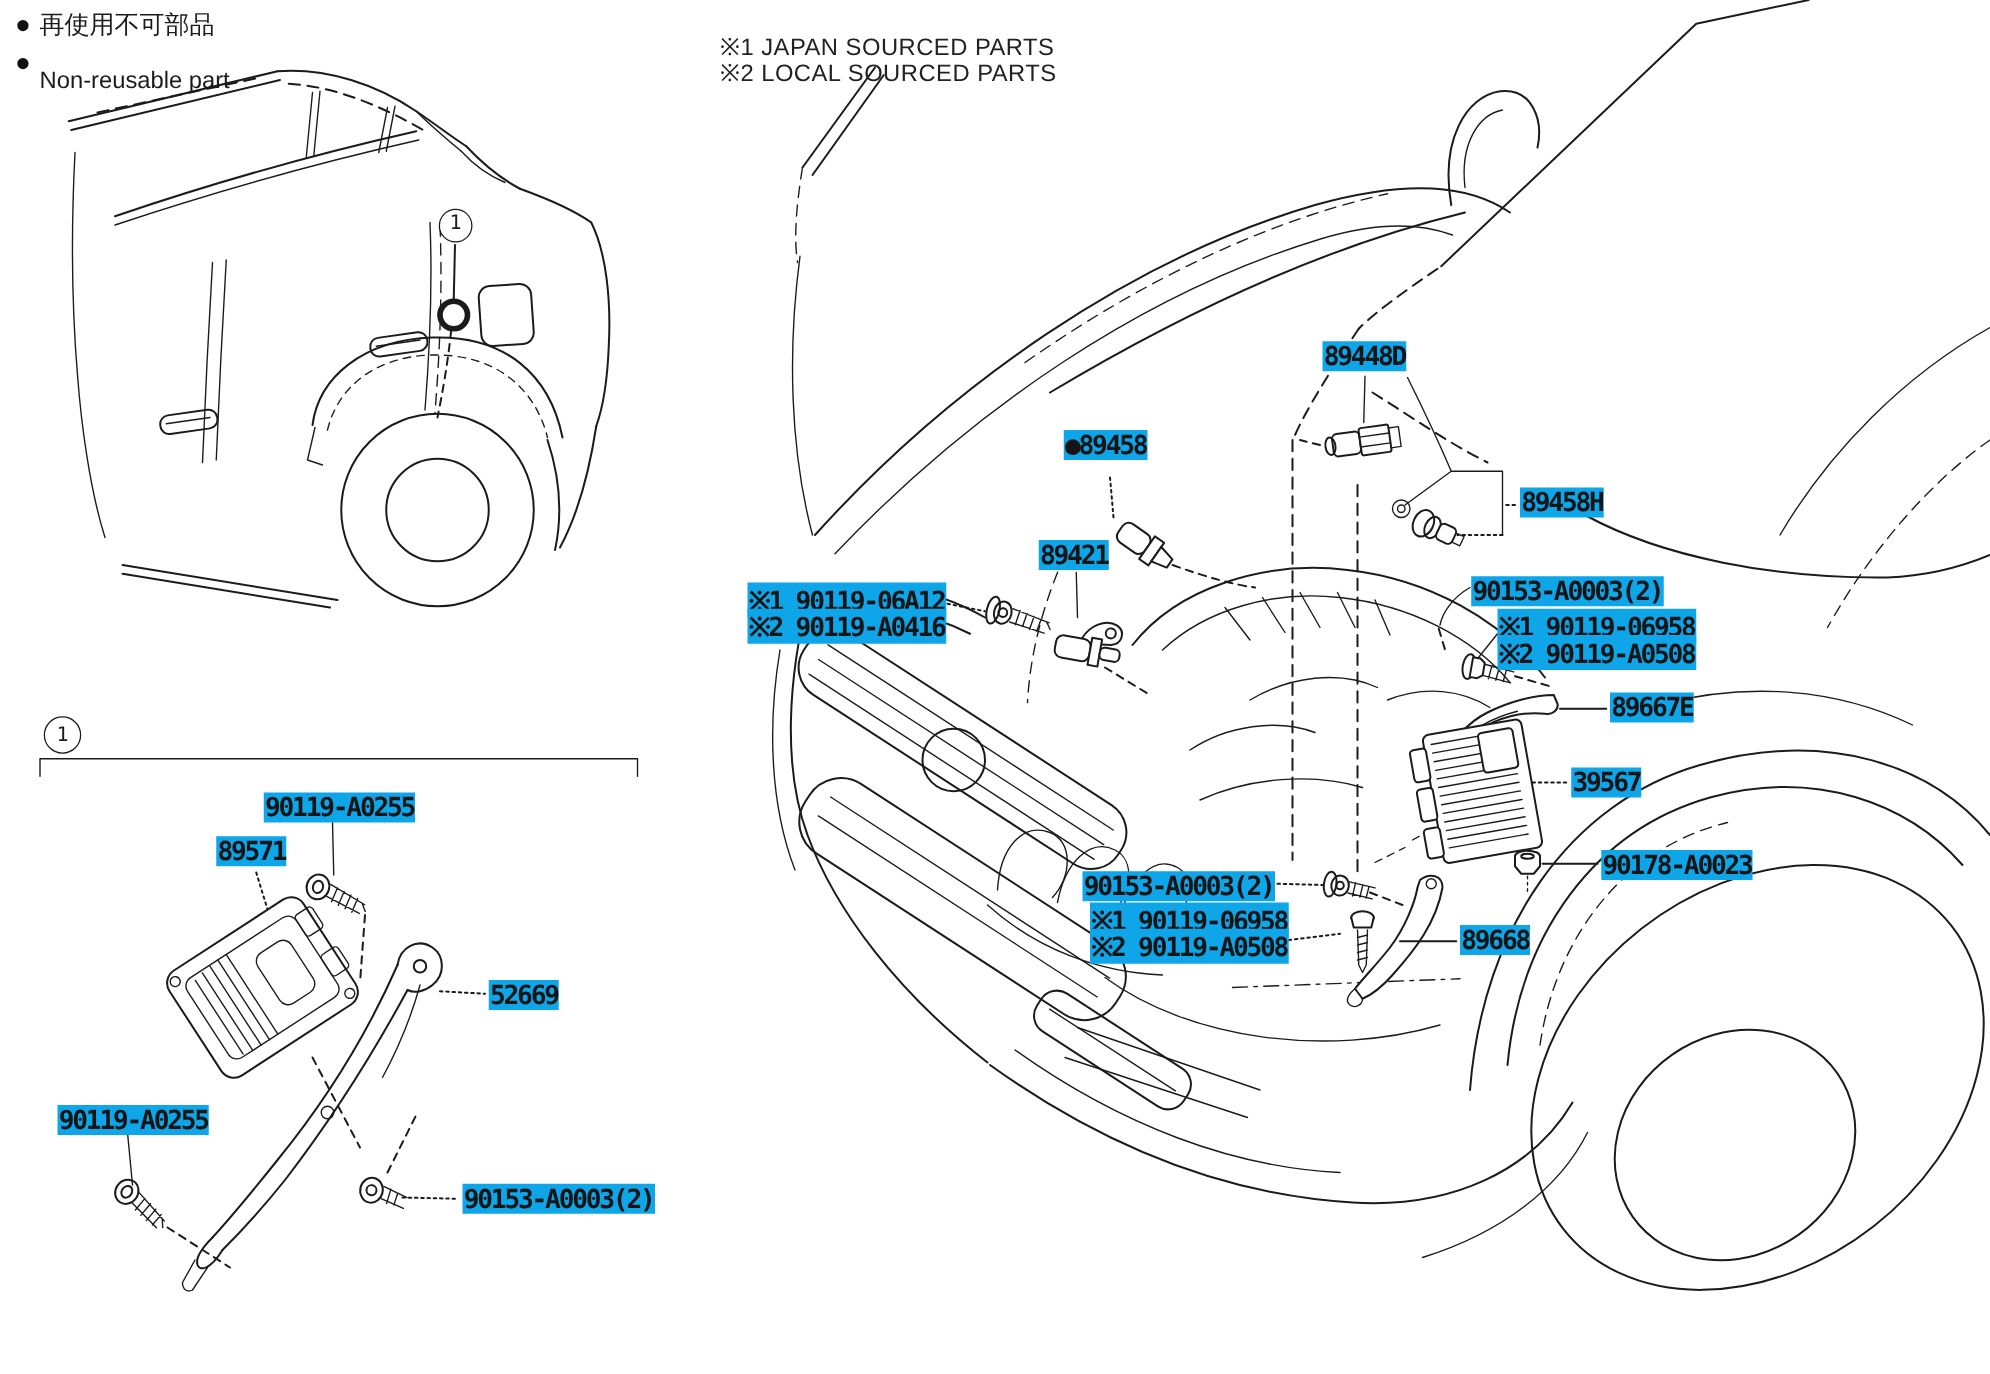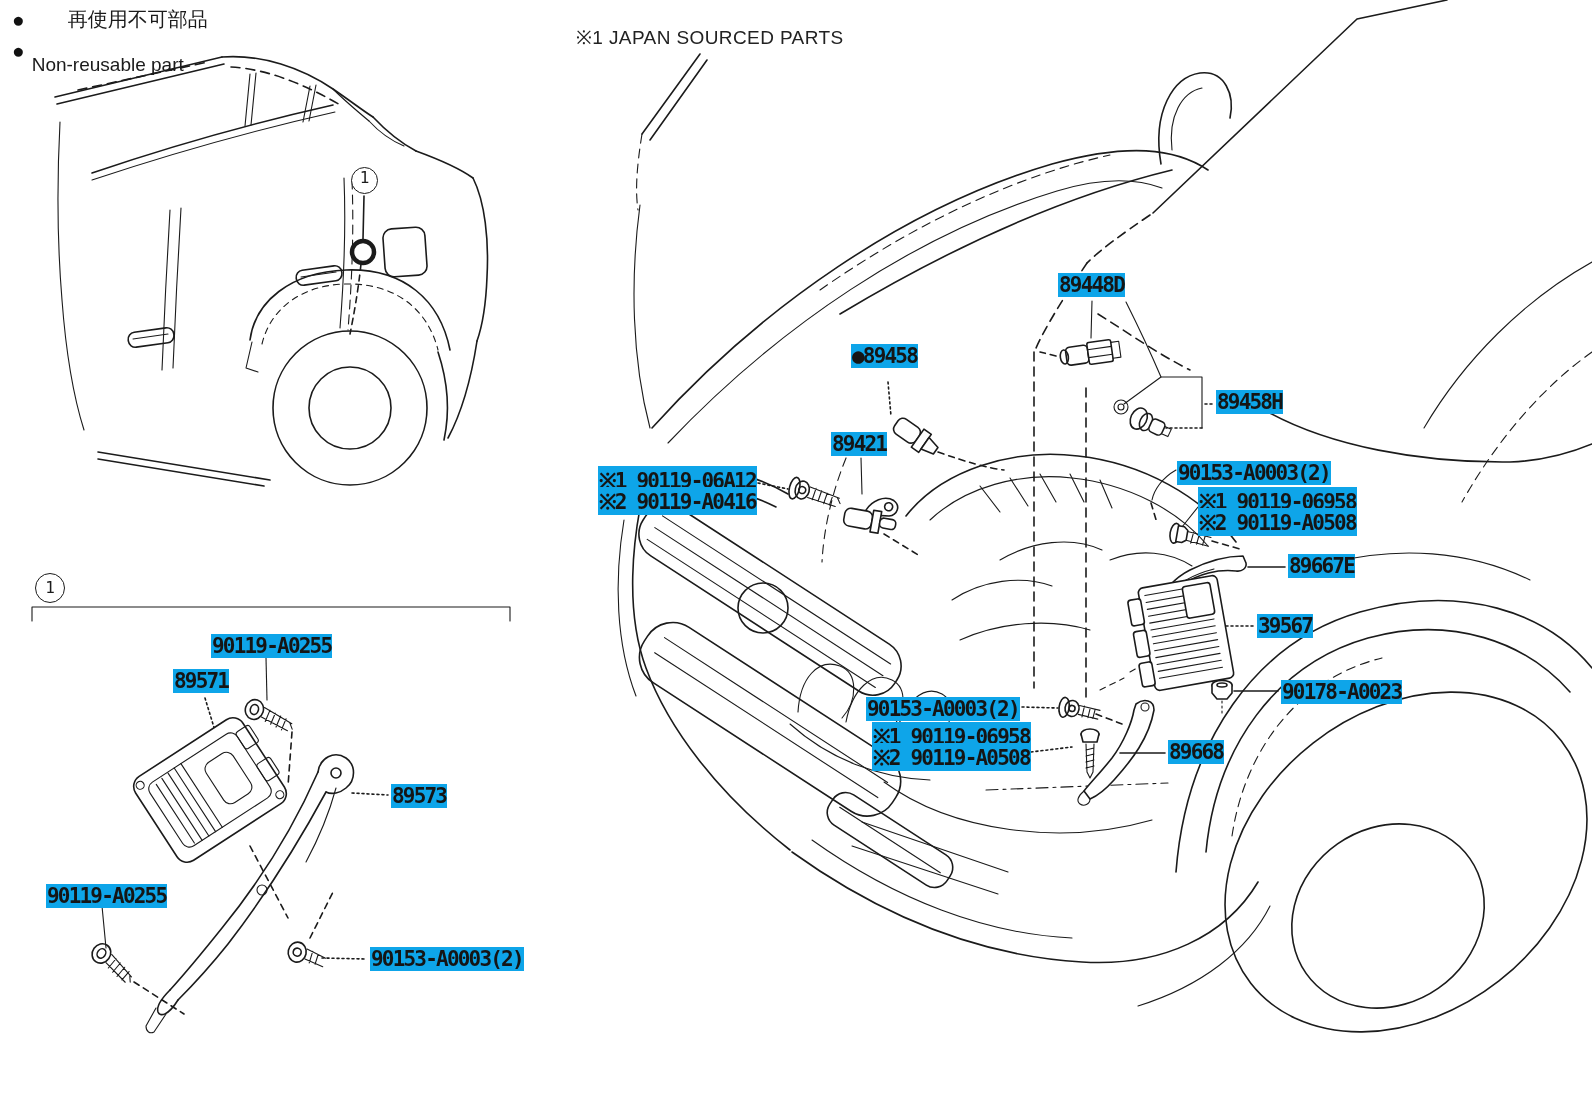--- a/index.html
+++ b/index.html
@@ -15,21 +15,21 @@
   svg.art .dashdot{stroke-dasharray:12 5 3 5;stroke-width:1.1;}
   svg.art .bold{stroke-width:4.5;}
   svg.art .fw{fill:#ffffff;}
   .part-label{position:absolute;white-space:nowrap;background:#0ea5e9;padding:0 1px;
       font:700 21px "DejaVu Sans Mono",monospace;letter-spacing:-1.8px;color:#151515;}
   .note{position:absolute;white-space:nowrap;font:400 19px "Liberation Sans",sans-serif;
       letter-spacing:.4px;color:#222;}
   .legend{position:absolute;left:12px;top:4px;}
   .legend-row{display:flex;align-items:center;gap:7px;height:31px;}
   .legend-bullet{font-size:21px;line-height:21px;color:#111;}
-  .legend-jp{font:400 20px "Liberation Sans",sans-serif;margin-left:36px;}
+  .legend-jp{font:400 20px "Liberation Sans",sans-serif;}
   .legend-en{font:400 19px "Liberation Sans",sans-serif;margin-top:28px;}
   .callout-circle{position:absolute;width:25px;height:25px;border:1.6px solid #1b1b1b;
       border-radius:50%;text-align:center;line-height:25px;background:#fff;
       font:400 16px "DejaVu Sans Mono",monospace;color:#1b1b1b;}
   .callout-circle.big{width:28px;height:28px;line-height:28px;}
   .diagram-code{position:absolute;left:1479px;top:1096px;white-space:nowrap;
       font:400 21px "DejaVu Sans Mono",monospace;letter-spacing:-1px;color:#222;}
 </style>
 </head>
 <body>
@@ -301,27 +301,28 @@
     <span class="legend-bullet">●</span>
     <span class="legend-jp">再使用不可部品</span>
   </div>
   <div class="legend-row">
     <span class="legend-bullet">●</span>
     <span class="legend-en">Non-reusable part</span>
   </div>
 </div>
 
 <div class="note" style="left:576px;top:24px">※1 JAPAN SOURCED PARTS</div>
+<div class="note" style="left:576px;top:45px">※2 LOCAL SOURCED PARTS</div>
 
 <div class="callout-circle" style="left:351px;top:167px">1</div>
 <div class="callout-circle big" style="left:35px;top:573px">1</div>
 
 <div class="part-label" style="left:211px;top:634px">90119-A0255</div>
 <div class="part-label" style="left:173px;top:669px">89571</div>
-<div class="part-label" style="left:391px;top:784px">89573</div>
+<div class="part-label" style="left:391px;top:784px">52669</div>
 <div class="part-label" style="left:46px;top:884px">90119-A0255</div>
 <div class="part-label" style="left:370px;top:947px">90153-A0003(2)</div>
 <div class="part-label" style="left:598px;top:466px">※1 90119-06A12</div>
 <div class="part-label" style="left:598px;top:487px">※2 90119-A0416</div>
 <div class="part-label" style="left:831px;top:432px">89421</div>
 <div class="part-label" style="left:851px;top:344px">●89458</div>
 <div class="part-label" style="left:1058px;top:273px">89448D</div>
 <div class="part-label" style="left:1216px;top:390px">89458H</div>
 <div class="part-label" style="left:1177px;top:461px">90153-A0003(2)</div>
 <div class="part-label" style="left:1198px;top:487px">※1 90119-06958</div>

